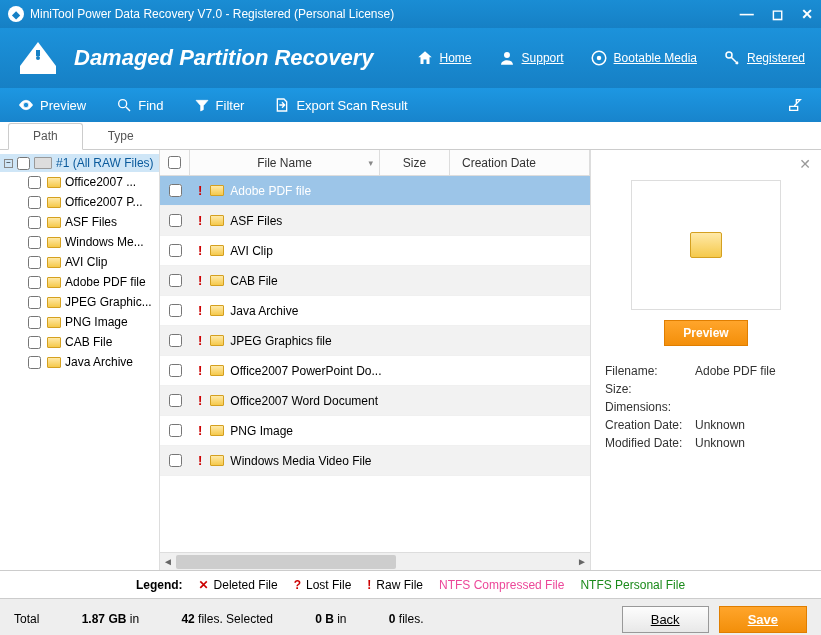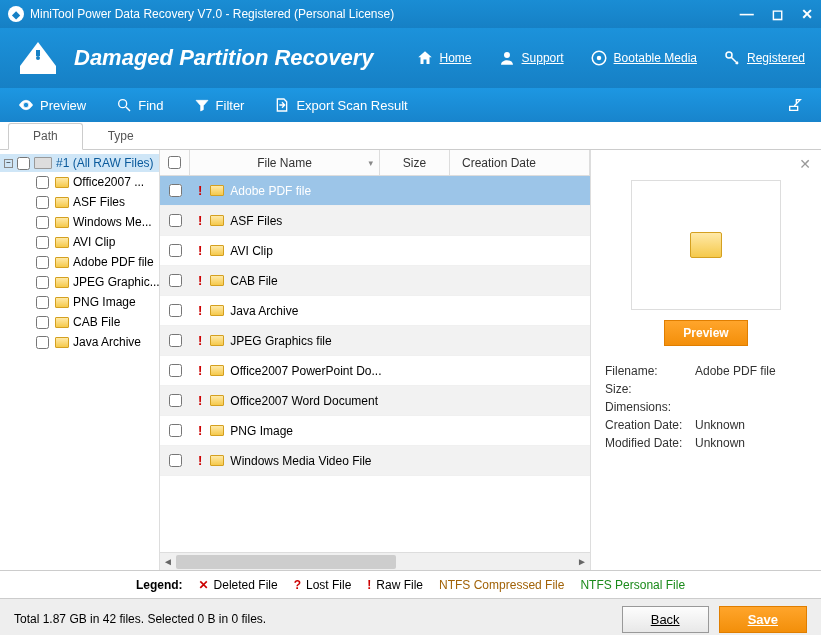--- a/index.html
+++ b/index.html
@@ -30,21 +30,21 @@
 .tab { padding: 5px 24px; font-size: 12px; color: #555; border: 1px solid transparent; cursor:pointer; position:relative; top:1px;}
 .tab.active { border: 1px solid #ccc; border-bottom: 1px solid #fff; background: #fff; border-radius: 3px 3px 0 0; }
 
 
 .main { display: flex; height: 420px; }
 .tree { width: 160px; border-right: 1px solid #ddd; font-size: 12px; padding: 4px 0; overflow:hidden;}
 .tree-root { display:flex; align-items:center; gap:4px; padding: 2px 4px; background:#cfe6f7;}
 .tree-root .expand { width:9px;height:9px;border:1px solid #888;display:flex;align-items:center;justify-content:center;font-size:8px;line-height:1;}
 .tree-root .hdd { width:18px;height:12px;background:#ddd;border:1px solid #999;border-radius:1px;}
 .tree-root .label { color:#0a5a9c; }
-.tree-item { display: flex; align-items: center; gap: 4px; padding: 3px 0 3px 36px; white-space: nowrap; overflow: hidden; text-overflow: ellipsis; }
+.tree-item { display: flex; align-items: center; gap: 4px; padding: 3px 0 3px 28px; white-space: nowrap; overflow: hidden; text-overflow: ellipsis; }
 .tree-item input { margin-right: 2px; }
 .folder-icon { width: 14px; height: 11px; background: linear-gradient(#ffe9a8,#f5c94b); border: 1px solid #d4a020; border-radius: 1px; flex-shrink:0;}
 
 .filelist { flex: 1; display: flex; flex-direction: column; border-right: 1px solid #ddd;}
 .filelist-header { display: flex; height: 26px; border-bottom: 1px solid #ddd; align-items: center; font-size: 12px; color: #333; background:#fcfcfc;}
 .filelist-header .hcell { border-right: 1px solid #ddd; height: 100%; display: flex; align-items: center; padding: 0 8px; }
 .hcell.chk { width: 30px; justify-content:center;}
 .hcell.name { flex: 1; justify-content:center; position:relative;}
 .hcell.name .sort { position:absolute; right:6px; color:#888; font-size:9px;}
 .hcell.size { width: 70px; justify-content:center;}
@@ -74,26 +74,26 @@
 .meta .k { width: 90px; color:#333;}
 .meta .v { color:#333;}
 
 
 .legend { height: 28px; border-top: 1px solid #ccc; display:flex; align-items:center; padding: 0 14px; font-size:12px; gap: 16px; justify-content: center;}
 .legend .lbl { font-weight:bold;}
 .legend .item { display:flex; align-items:center; gap:5px;}
 .legend .x { color:#c00; font-weight:bold;}
 .legend .q { color:#c00; font-weight:bold;}
 .legend .r { color:#c00; font-weight:bold;}
-.legend .ntfs1 { color:#a16207;}
+.legend .ntfs1 { color:#ec4899;}
 .legend .ntfs2 { color:#1a8a1a;}
 
 
 .bottombar { height: 41px; background: #eee; display:flex; align-items:center; padding: 0 14px; font-size:12px; border-top:1px solid #ccc;}
-.bottombar .stats b { font-weight:normal;}
+.bottombar .stats b { font-weight:bold;margin-left:39px;}
 .bottombar .buttons { margin-left:auto; display:flex; gap:10px;}
 .btn { padding: 5px 28px; font-size:13px; border:1px solid #999; background:linear-gradient(#fdfdfd,#e8e8e8); cursor:pointer;text-decoration:underline;}
 .btn.primary { background: linear-gradient(#ffa52b,#f38f0a); color:#fff; border-color:#e07e00; font-weight:bold;}
 
 input[type=checkbox]{ width:13px; height:13px;}
 </style>
 </head>
 <body>
 
 <div class="titlebar">
@@ -195,20 +195,25 @@
     </div>
     <div id="tree-items">
         <div class="tree-item">
           <input type="checkbox" style="">
           <span class="folder-icon"></span>
           <span>Office2007 ...</span>
         </div>
         <div class="tree-item">
           <input type="checkbox" style="">
           <span class="folder-icon"></span>
+          <span>Office2007 P...</span>
+        </div>
+        <div class="tree-item">
+          <input type="checkbox" style="">
+          <span class="folder-icon"></span>
           <span>ASF Files</span>
         </div>
         <div class="tree-item">
           <input type="checkbox" style="">
           <span class="folder-icon"></span>
           <span>Windows Me...</span>
         </div>
         <div class="tree-item">
           <input type="checkbox" style="">
           <span class="folder-icon"></span>

